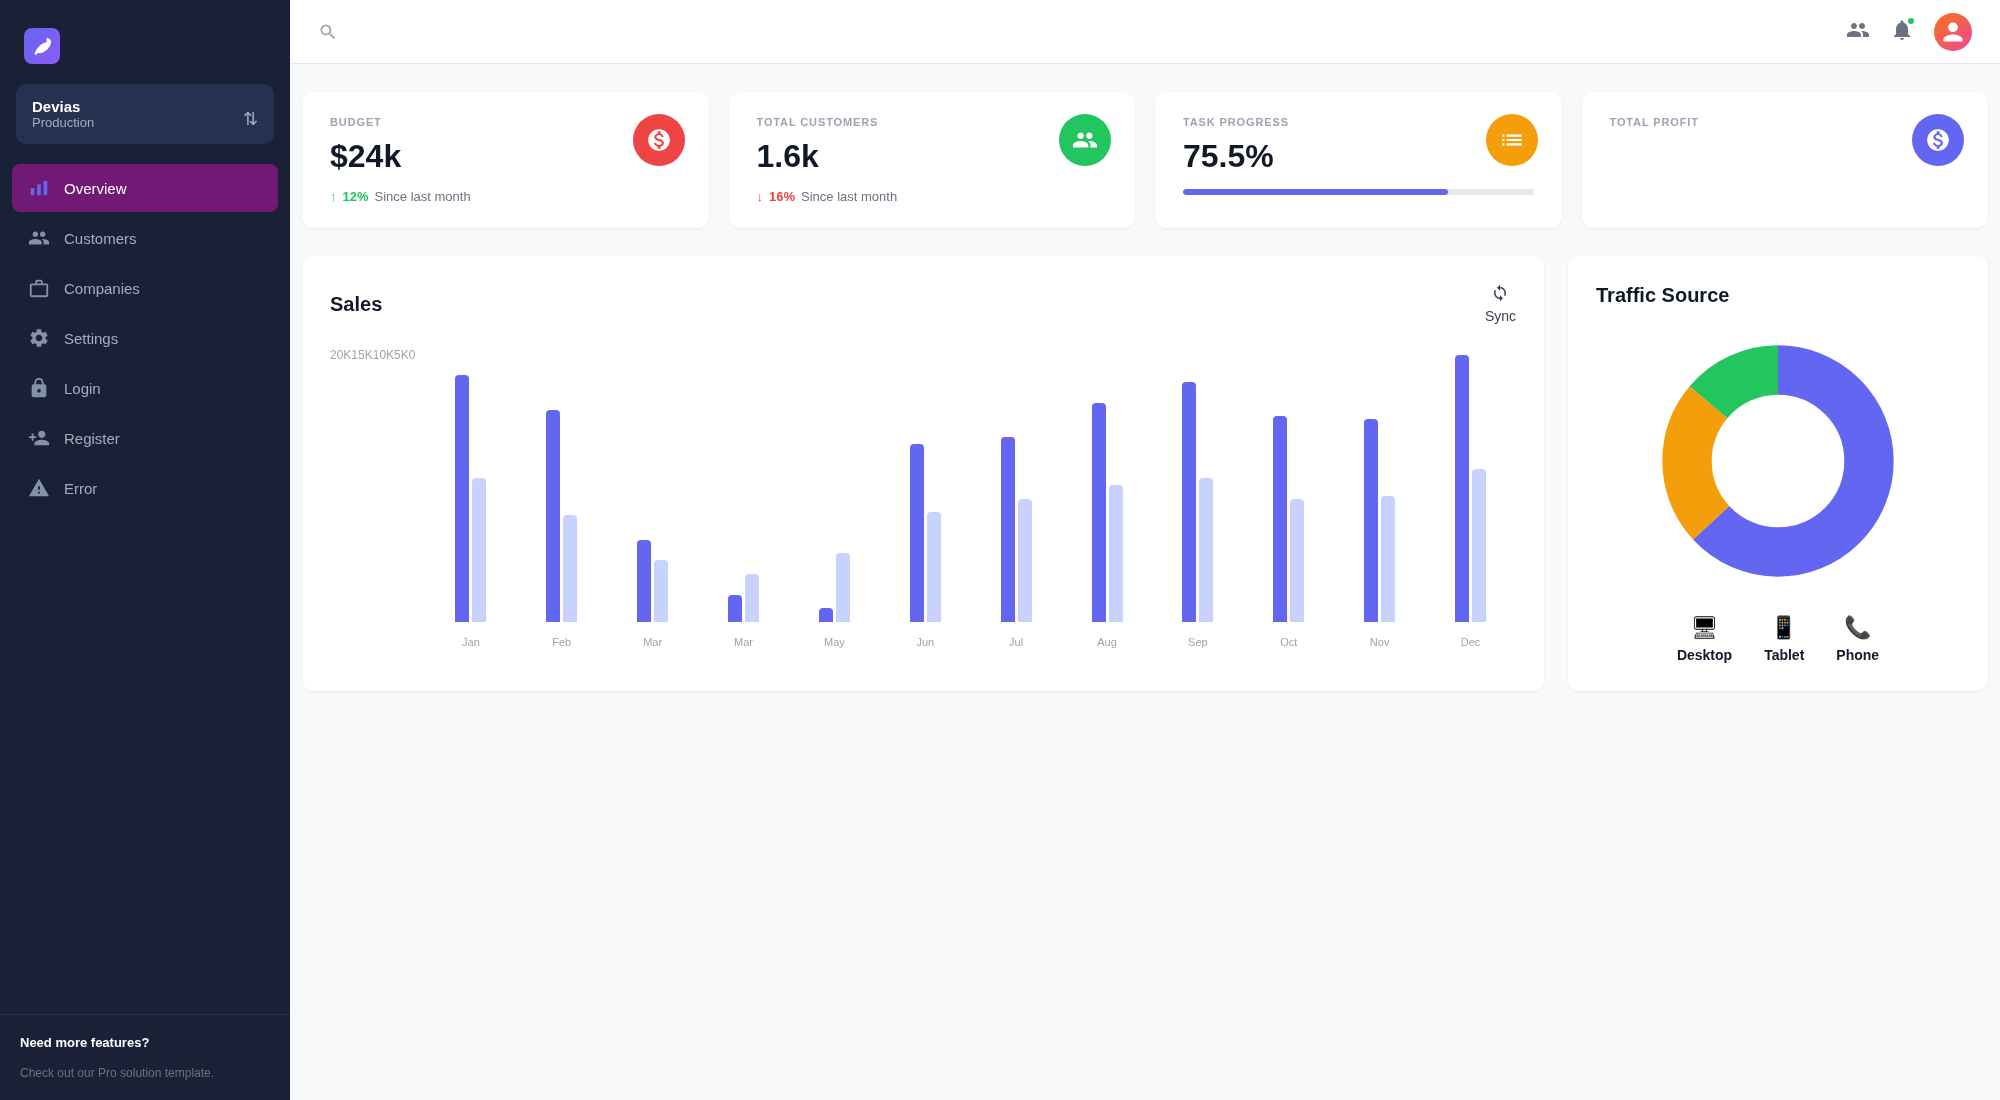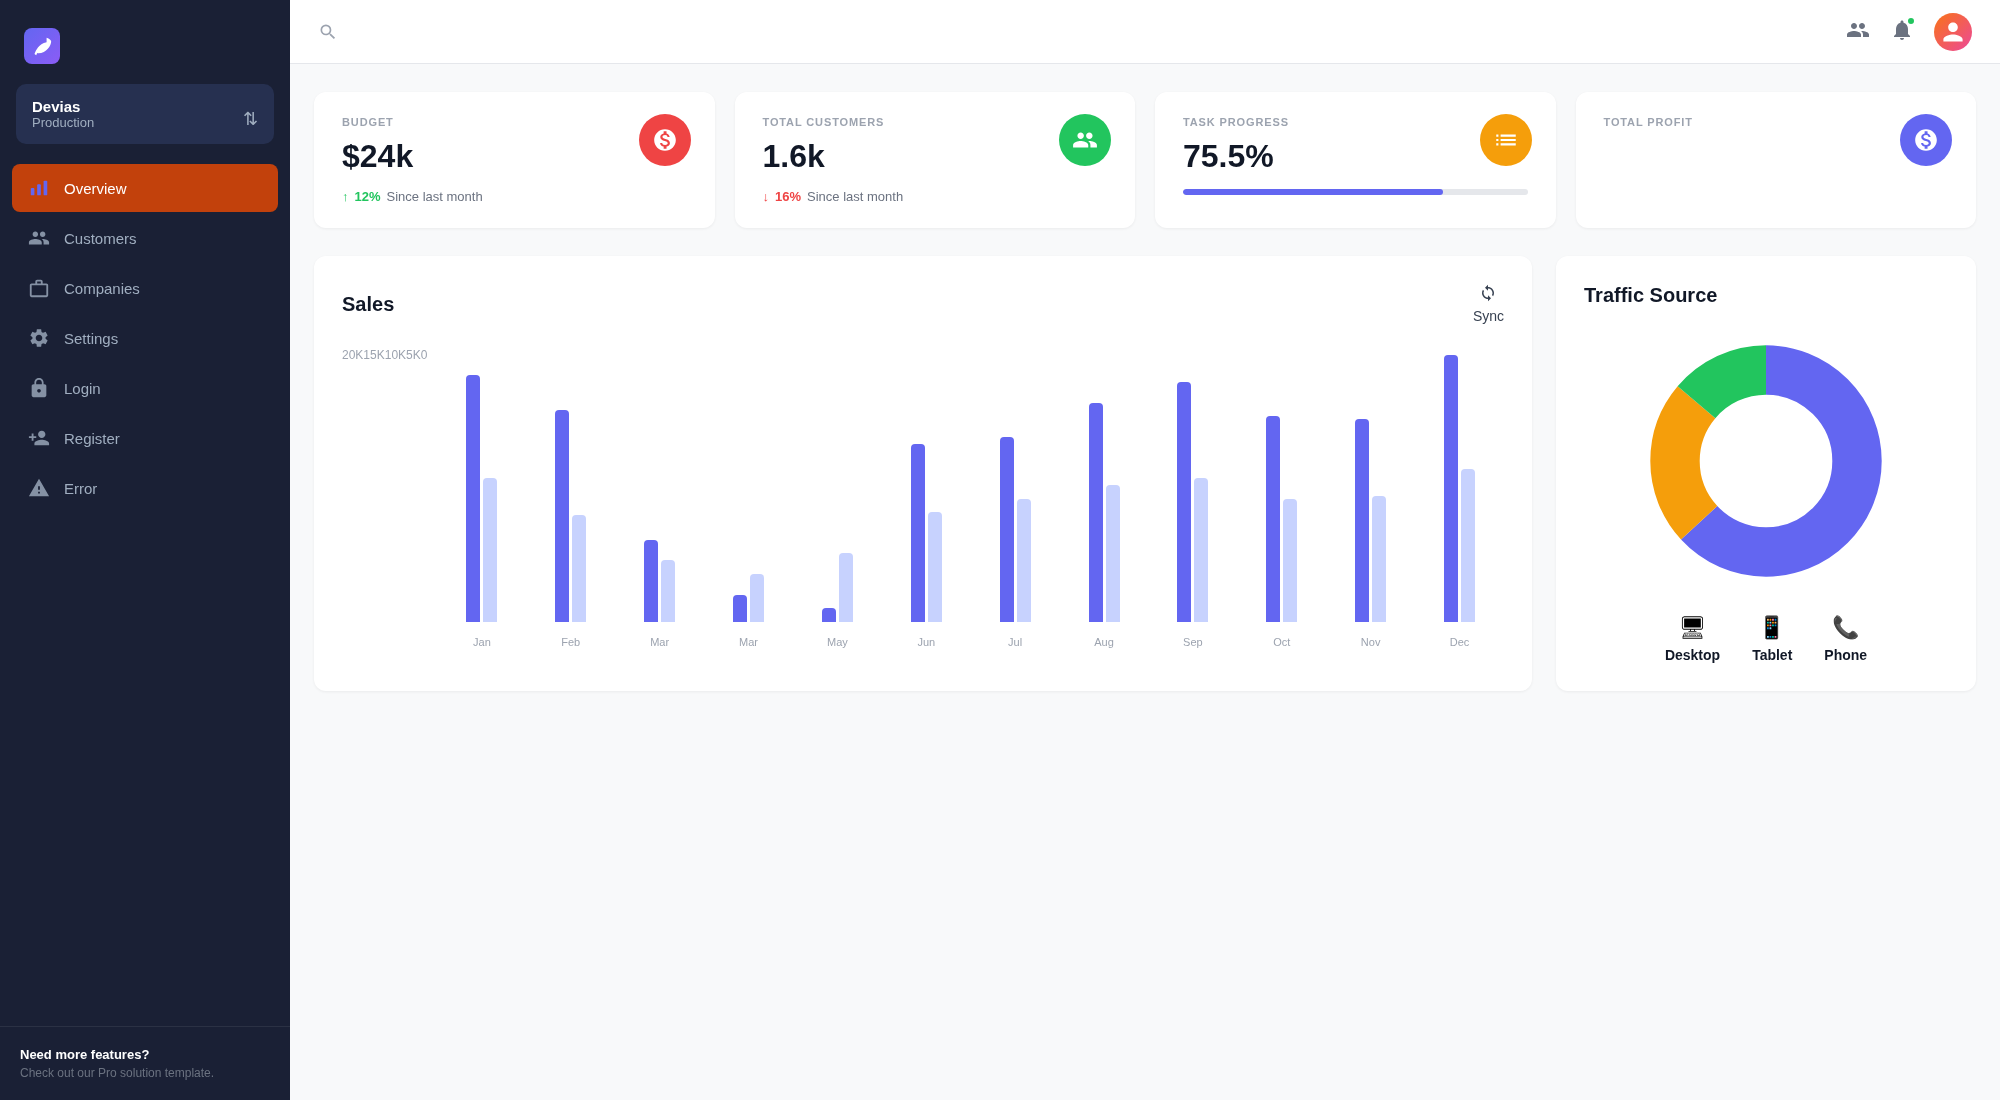--- a/index.html
+++ b/index.html
@@ -50,29 +50,29 @@
       align-items: center;
       gap: 14px;
       padding: 13px 16px;
       border-radius: 8px;
       cursor: pointer;
       color: #a0aec0;
       font-size: 15px;
       margin-bottom: 2px;
       transition: background 0.15s;
     }
-    .nav-item.active { background: #c2410c; color: #fff; }
+    .nav-item.active { background: #701a75; color: #fff; }
     .nav-item .nav-icon { width: 22px; height: 22px; display: flex; align-items: center; justify-content: center; opacity: 0.8; }
     .nav-item.active .nav-icon { opacity: 1; }
 
     .sidebar-footer {
       padding: 20px 20px;
       border-top: 1px solid rgba(255,255,255,0.08);
     }
-    .sidebar-footer-title { color: #fff; font-size: 13px; font-weight: 600; margin-bottom: 4px; }
+    .sidebar-footer-title { color: #fff; font-size: 13px; font-weight: 600; margin-bottom: 16px; }
     .sidebar-footer-text { color: #6b7280; font-size: 12px; }
 
     
     .main { flex: 1; display: flex; flex-direction: column; overflow: hidden; }
 
     
     .topbar {
       height: 64px;
       background: #fff;
       border-bottom: 1px solid #e5e7eb;
@@ -95,21 +95,21 @@
     .avatar {
       width: 38px; height: 38px;
       border-radius: 50%;
       background: linear-gradient(135deg, #f97316, #ec4899);
       overflow: hidden;
       cursor: pointer;
       display: flex; align-items: center; justify-content: center;
     }
 
     
-    .content { flex: 1; overflow-y: auto; padding: 28px 24px; background: #f8f9fa; }
+    .content { flex: 1; overflow-y: auto; padding: 28px 12px; background: #f8f9fa; }
 
     
     .stats-row {
       display: grid;
       grid-template-columns: repeat(4, 1fr);
       gap: 20px;
       margin-bottom: 28px;
     }
     .stat-card {
       background: #fff;

